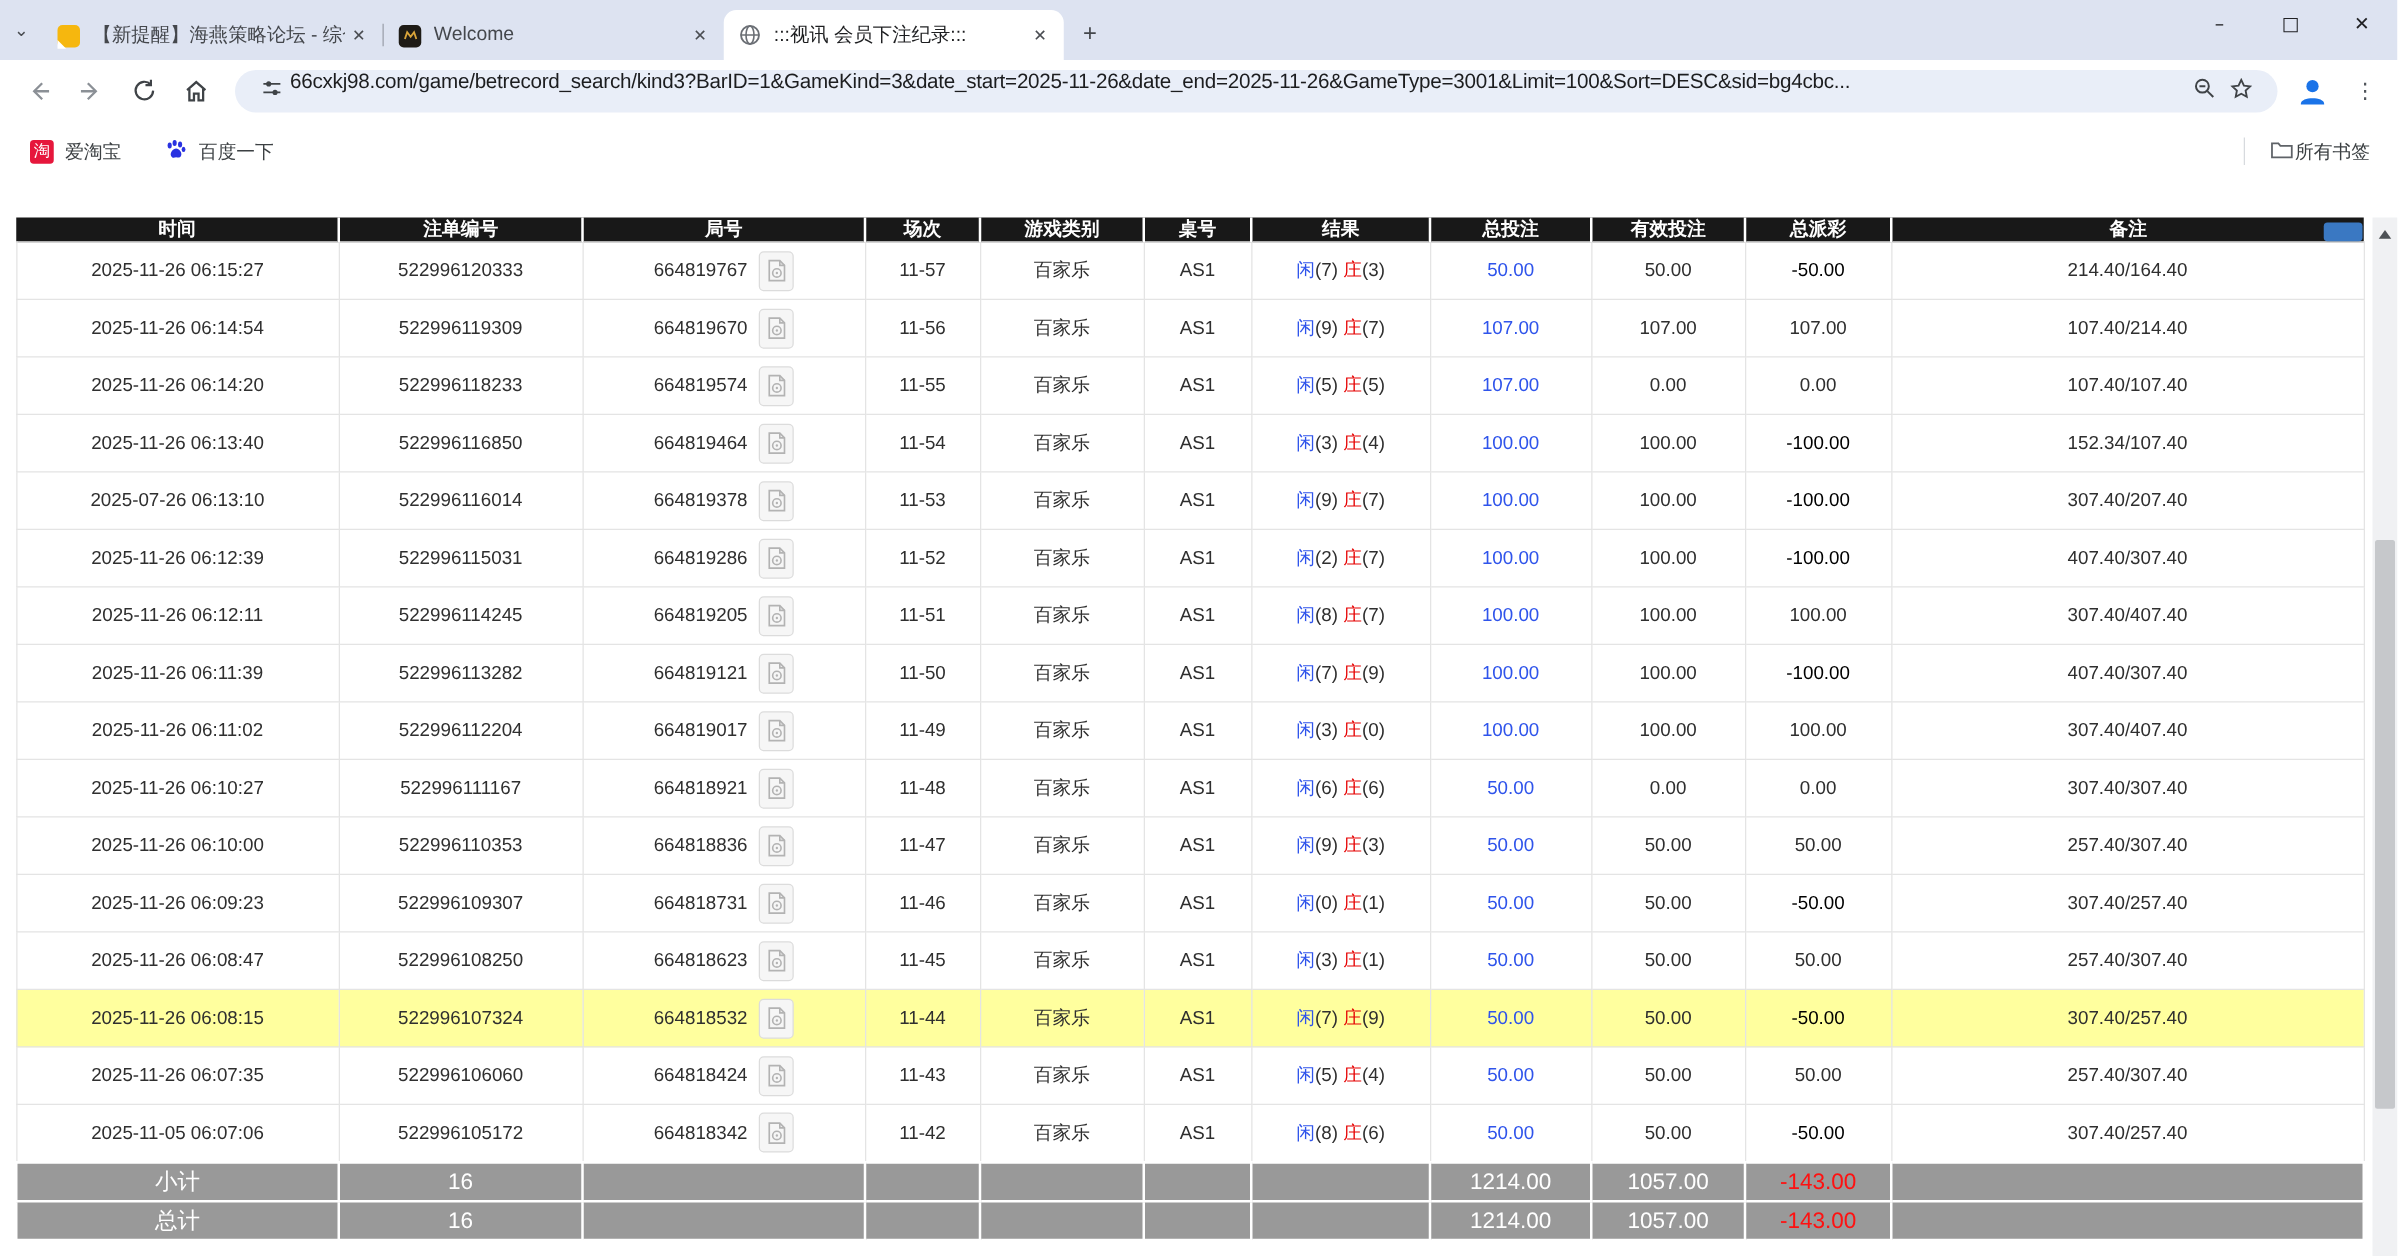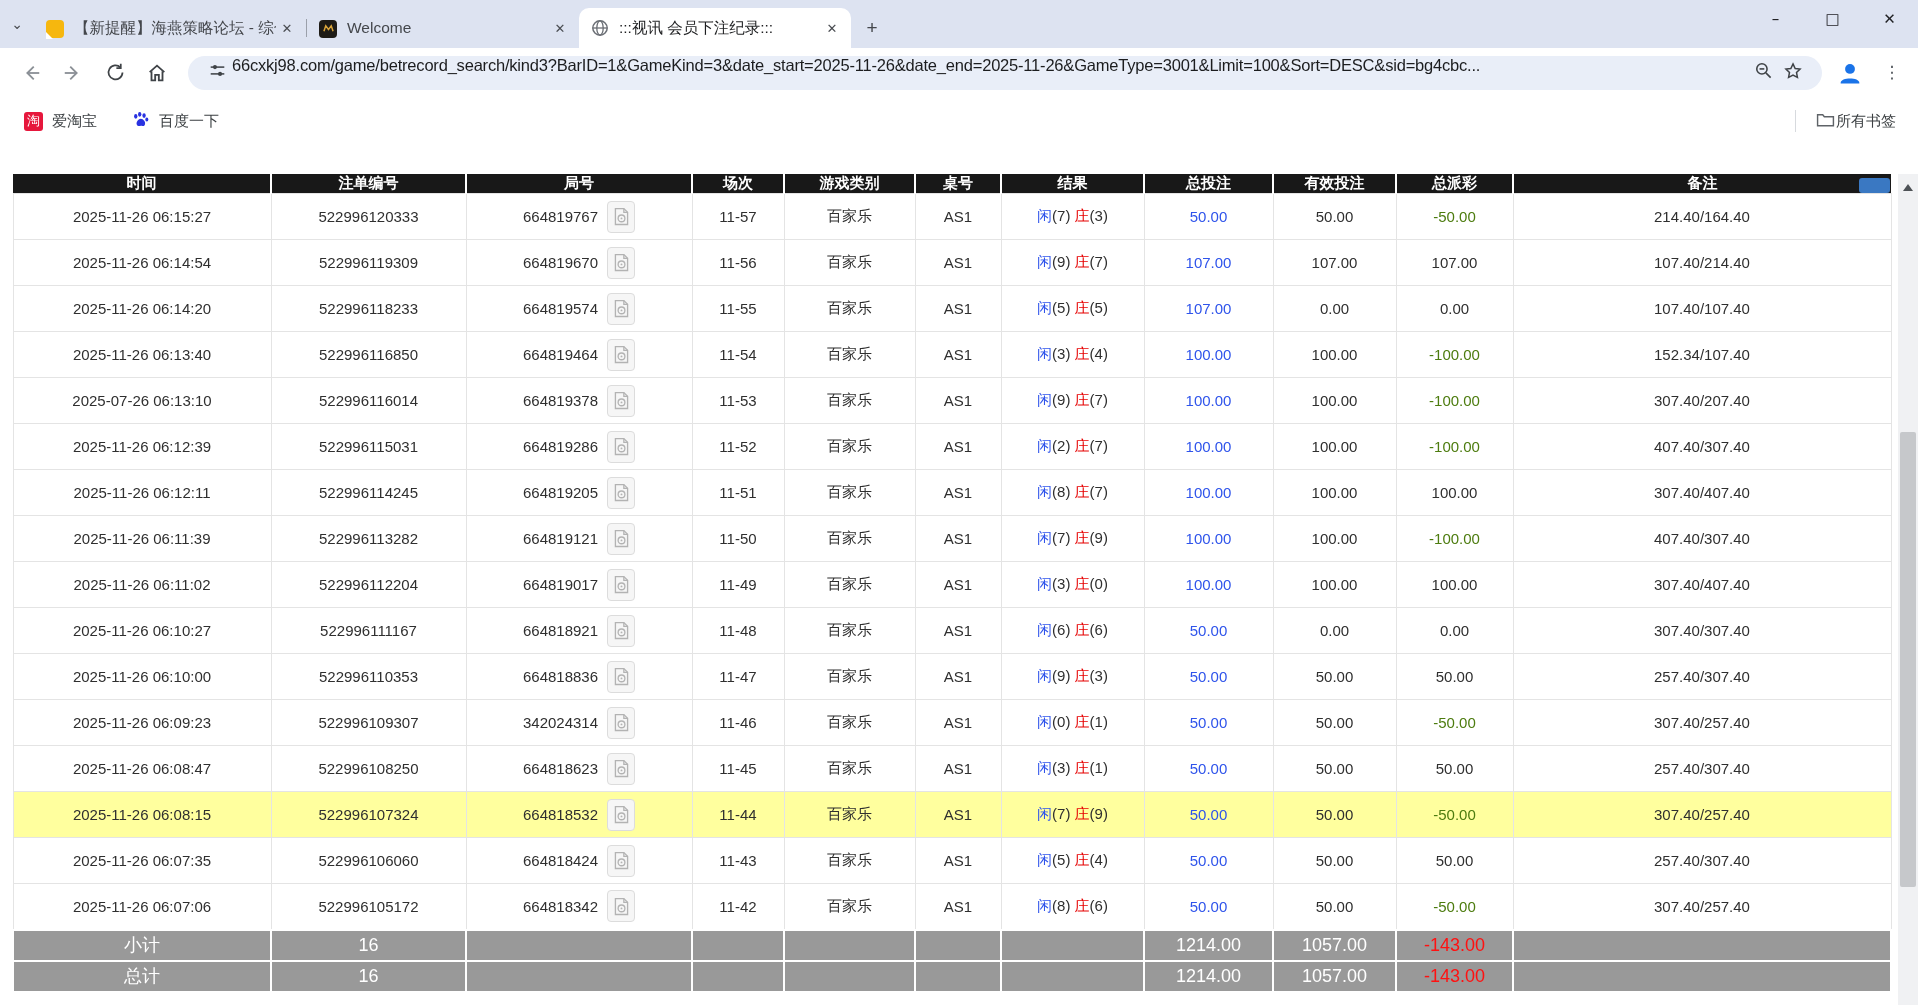--- a/index.html
+++ b/index.html
@@ -42,21 +42,21 @@
   
   .content { position:relative; height:860px; background:#fff; }
   .partial-btn { position:absolute; top:4px; right:28px; width:31px; height:15px; background:#3a78c2; border-radius:3px; }
 
   table.bet { border-collapse:collapse; table-layout:fixed; width:1878px; margin:29px 0 0 12px; font-size:15px; color:#2f2f2f; }
   table.bet thead th { background:#181818; color:#fff; font-weight:bold; height:18px; border-right:2px solid #fff; font-size:15px; }
   table.bet thead th:last-child { border-right:none; }
   table.bet tbody td { height:46px; text-align:center; border:1px solid #e4e4e4; background:#fff; }
   table.bet tbody tr.highlight td { background:#ffff9e; }
   td.c-bet { color:#2f54eb; }
-  td.c-neg { color:#4d7c0f; }
+  td.c-neg { color:#000000; }
   .r-player { color:#2f54eb; }
   .r-banker { color:#e60000; }
   .round-wrap { display:inline-flex; align-items:center; gap:9px; }
   .video-btn { width:28px; height:32px; background:#f6f6f6; border:1px solid #dcdcdc; border-radius:4px; display:inline-flex; align-items:center; justify-content:center; cursor:pointer; }
   table.bet tfoot td { background:#999999; color:#fff; height:31px; text-align:center; border:2px solid #fff; font-size:18px; }
   table.bet tfoot td.c-neg { color:#ff1111;margin-left:10px; }
 
   
   .scrollbar { position:absolute; top:0; right:0; width:20px; height:860px; background:#f0f1f3; }
   .sb-up { height:26px; display:flex; align-items:center; justify-content:center; cursor:pointer; }
@@ -478,21 +478,21 @@
           <td><span class="r-player">闲</span>(9) <span class="r-banker">庄</span>(3)</td>
           <td class="c-bet">50.00</td>
           <td>50.00</td>
           <td class="">50.00</td>
           <td>257.40/307.40</td>
         </tr>
         <tr>
           <td>2025-11-26 06:09:23</td>
           <td>522996109307</td>
           <td><span class="round-wrap">
-              <span>342024314</span>
+              <span>664818731</span>
               <button class="video-btn">
                 <svg width="15" height="19" viewBox="0 0 16 20" fill="none" stroke="#b3b3b3" stroke-width="1.4">
                   <path d="M1.5 1.5 L10.5 1.5 L14.5 5.5 L14.5 18.5 L1.5 18.5 Z"></path>
                   <path d="M10.5 1.5 L10.5 5.5 L14.5 5.5"></path>
                   <circle cx="8" cy="12" r="3.6"></circle>
                   <circle cx="8" cy="12" r="1" fill="#b3b3b3" stroke="none"></circle>
                 </svg>
               </button>
             </span></td>
           <td>11-46</td>
@@ -567,21 +567,21 @@
           <td>11-43</td>
           <td>百家乐</td>
           <td>AS1</td>
           <td><span class="r-player">闲</span>(5) <span class="r-banker">庄</span>(4)</td>
           <td class="c-bet">50.00</td>
           <td>50.00</td>
           <td class="">50.00</td>
           <td>257.40/307.40</td>
         </tr>
         <tr>
-          <td>2025-11-26 06:07:06</td>
+          <td>2025-11-05 06:07:06</td>
           <td>522996105172</td>
           <td><span class="round-wrap">
               <span>664818342</span>
               <button class="video-btn">
                 <svg width="15" height="19" viewBox="0 0 16 20" fill="none" stroke="#b3b3b3" stroke-width="1.4">
                   <path d="M1.5 1.5 L10.5 1.5 L14.5 5.5 L14.5 18.5 L1.5 18.5 Z"></path>
                   <path d="M10.5 1.5 L10.5 5.5 L14.5 5.5"></path>
                   <circle cx="8" cy="12" r="3.6"></circle>
                   <circle cx="8" cy="12" r="1" fill="#b3b3b3" stroke="none"></circle>
                 </svg>

